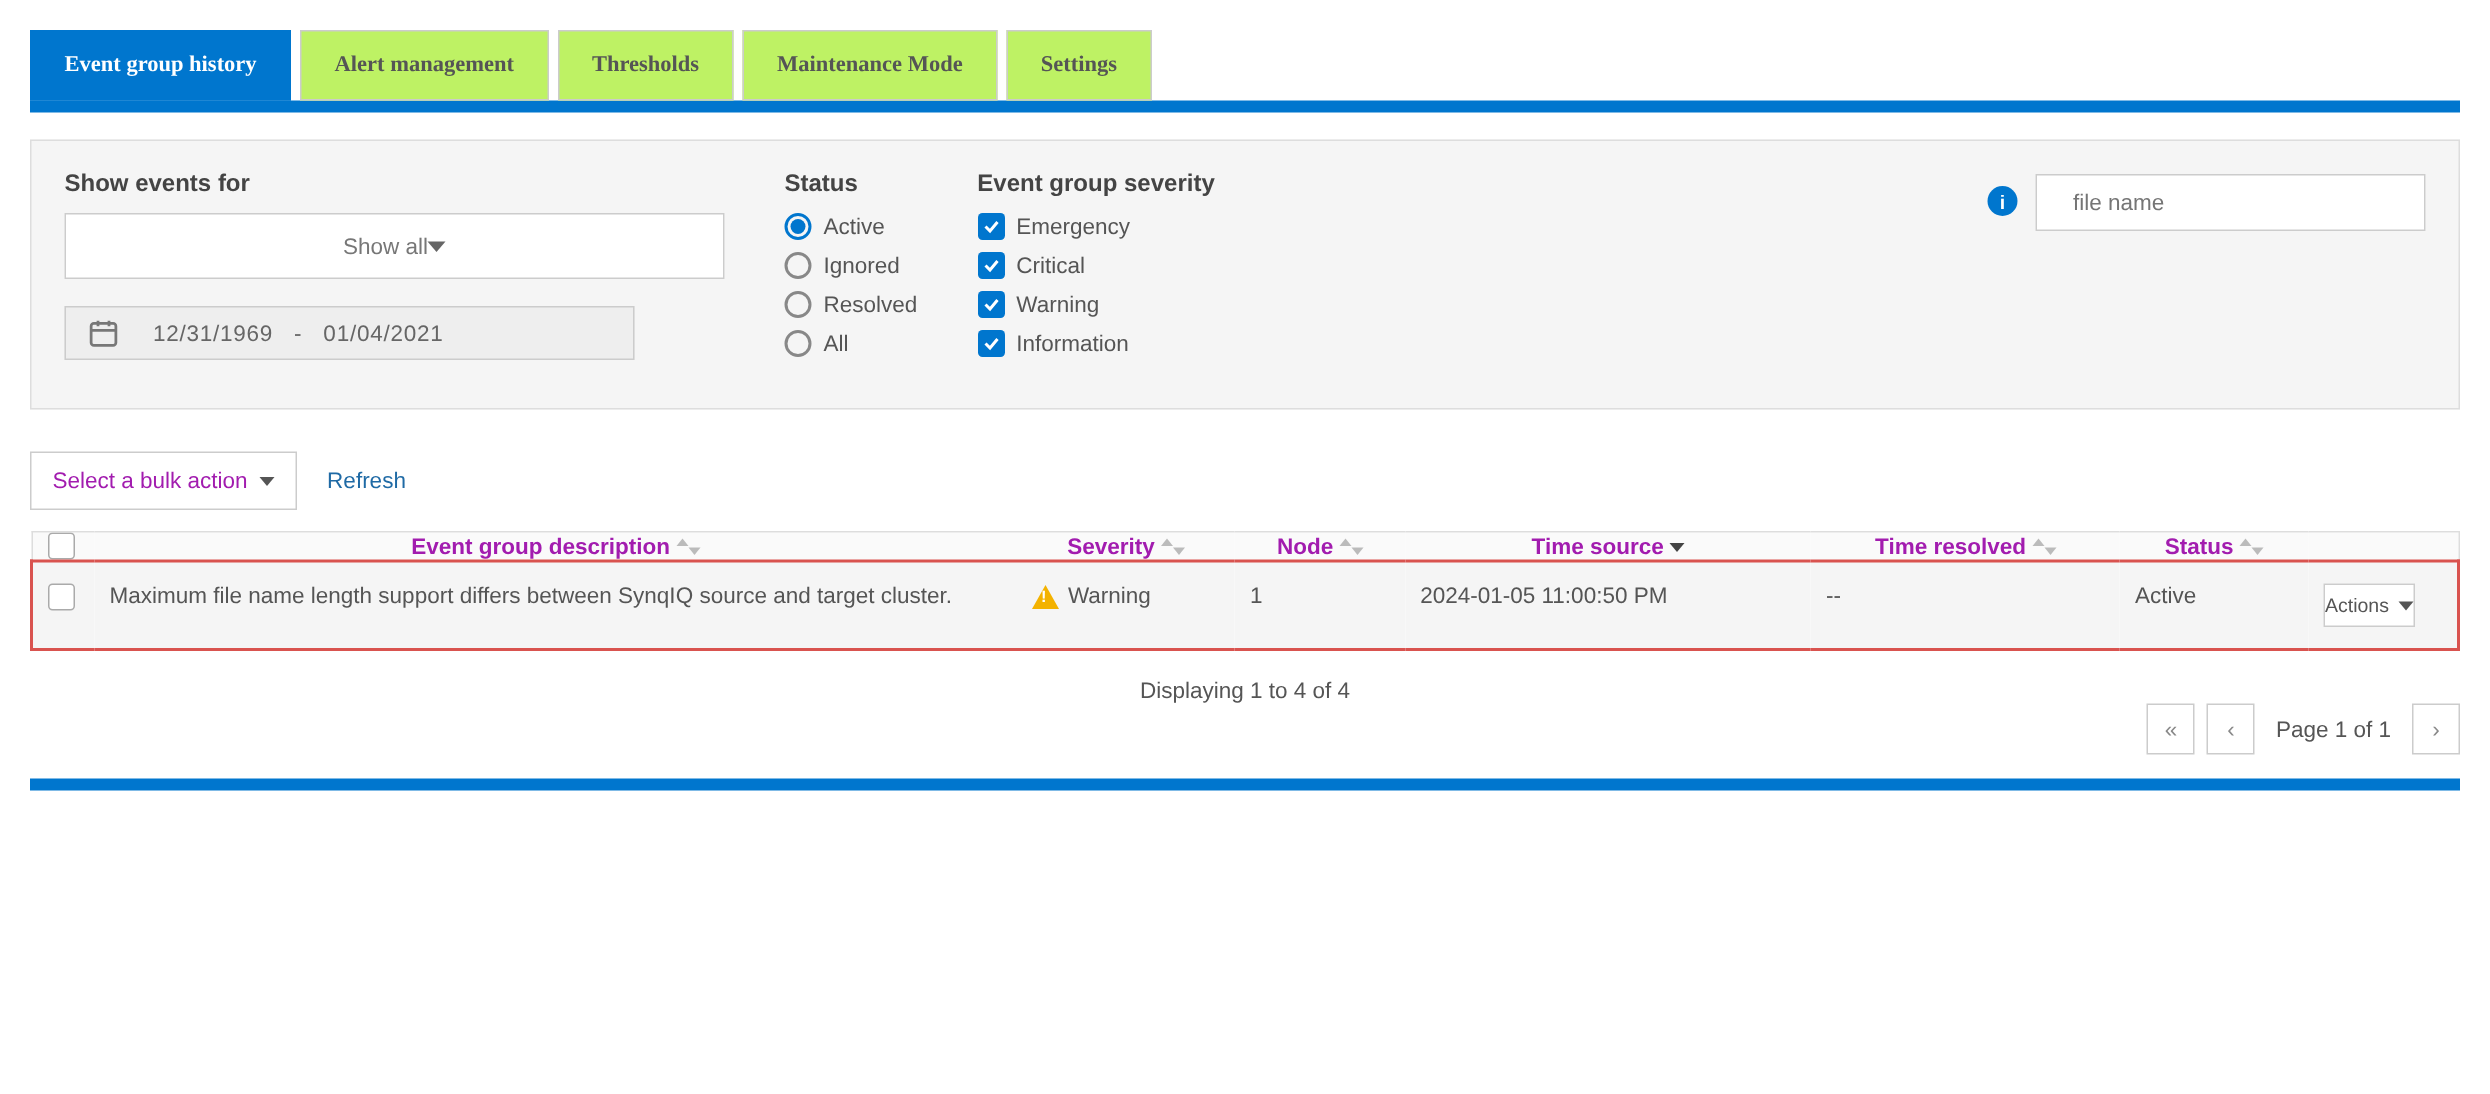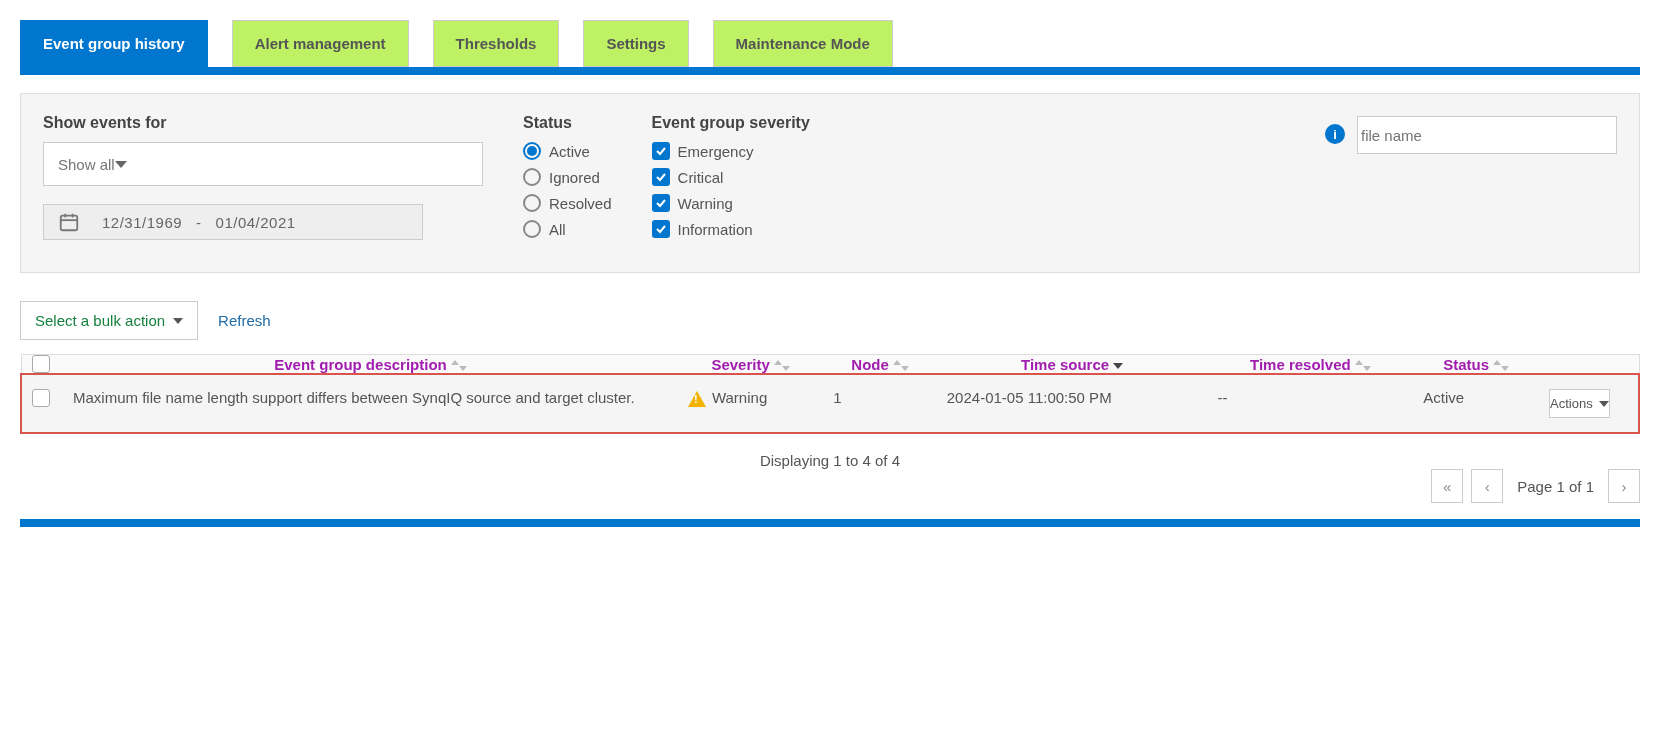--- a/index.html
+++ b/index.html
@@ -6,21 +6,22 @@
   body {
     margin: 0;
     padding: 20px;
     font-family: Arial, Helvetica, sans-serif;
     font-size: 15px;
     color: #555;
     background: #fff;
   }
   .tabs {
     display: flex;
-    gap: 24px;
+    gap: 6px;
+    font-family: Liberation Serif, serif;
   }
   .tab {
     padding: 14px 22px;
     font-weight: 700;
     border: 1px solid #ccc;
     background: #bef264;
     cursor: pointer;
     color: #555;
     font-size: 15px;
   }
@@ -48,21 +49,21 @@
     margin-bottom: 10px;
     font-size: 16px;
   }
   .dropdown {
     width: 440px;
     height: 44px;
     background: #fff;
     border: 1px solid #ccc;
     display: flex;
     align-items: center;
-    justify-content: flex-start;
+    justify-content: center;
     padding: 0 14px;
     color: #777;
     cursor: pointer;
   }
   .chevron {
     width: 0; height: 0;
     border-left: 6px solid transparent;
     border-right: 6px solid transparent;
     border-top: 7px solid #666;
   }
@@ -134,38 +135,38 @@
     justify-content: center;
     font-weight: 700;
     font-size: 13px;
     margin-top: 8px;
     cursor: pointer;
   }
   .search-input {
     width: 260px;
     height: 38px;
     border: 1px solid #ccc;
-    padding: 0 3px;
+    padding: 0 24px;
     font-size: 15px;
     color: #888;
   }
   .toolbar {
     display: flex;
     align-items: center;
     gap: 20px;
     margin-bottom: 14px;
   }
   .bulk-btn {
     border: 1px solid #ccc;
     background: #fff;
     padding: 10px 14px;
     display: flex;
     align-items: center;
     gap: 8px;
-    color: #15803d;
+    color: #a21caf;
     cursor: pointer;
   }
   .caret {
     width: 0; height: 0;
     border-left: 5px solid transparent;
     border-right: 5px solid transparent;
     border-top: 6px solid #555;
   }
   .refresh-link {
     color: #1f6aa5;
@@ -291,22 +292,22 @@
   }
   .page-label { color: #555; padding: 0 6px; }
 </style>
 </head>
 <body>
 
 <div class="tabs">
   <div class="tab active">Event group history</div>
   <div class="tab">Alert management</div>
   <div class="tab">Thresholds</div>
+  <div class="tab">Maintenance Mode</div>
   <div class="tab">Settings</div>
-  <div class="tab">Maintenance Mode</div>
 </div>
 <div class="blue-bar"></div>
 
 <div class="filter-panel">
   <div class="filter-col">
     <div class="filter-label">Show events for</div>
     <div class="dropdown">
       <span>Show all</span>
       <span class="chevron"></span>
     </div>

